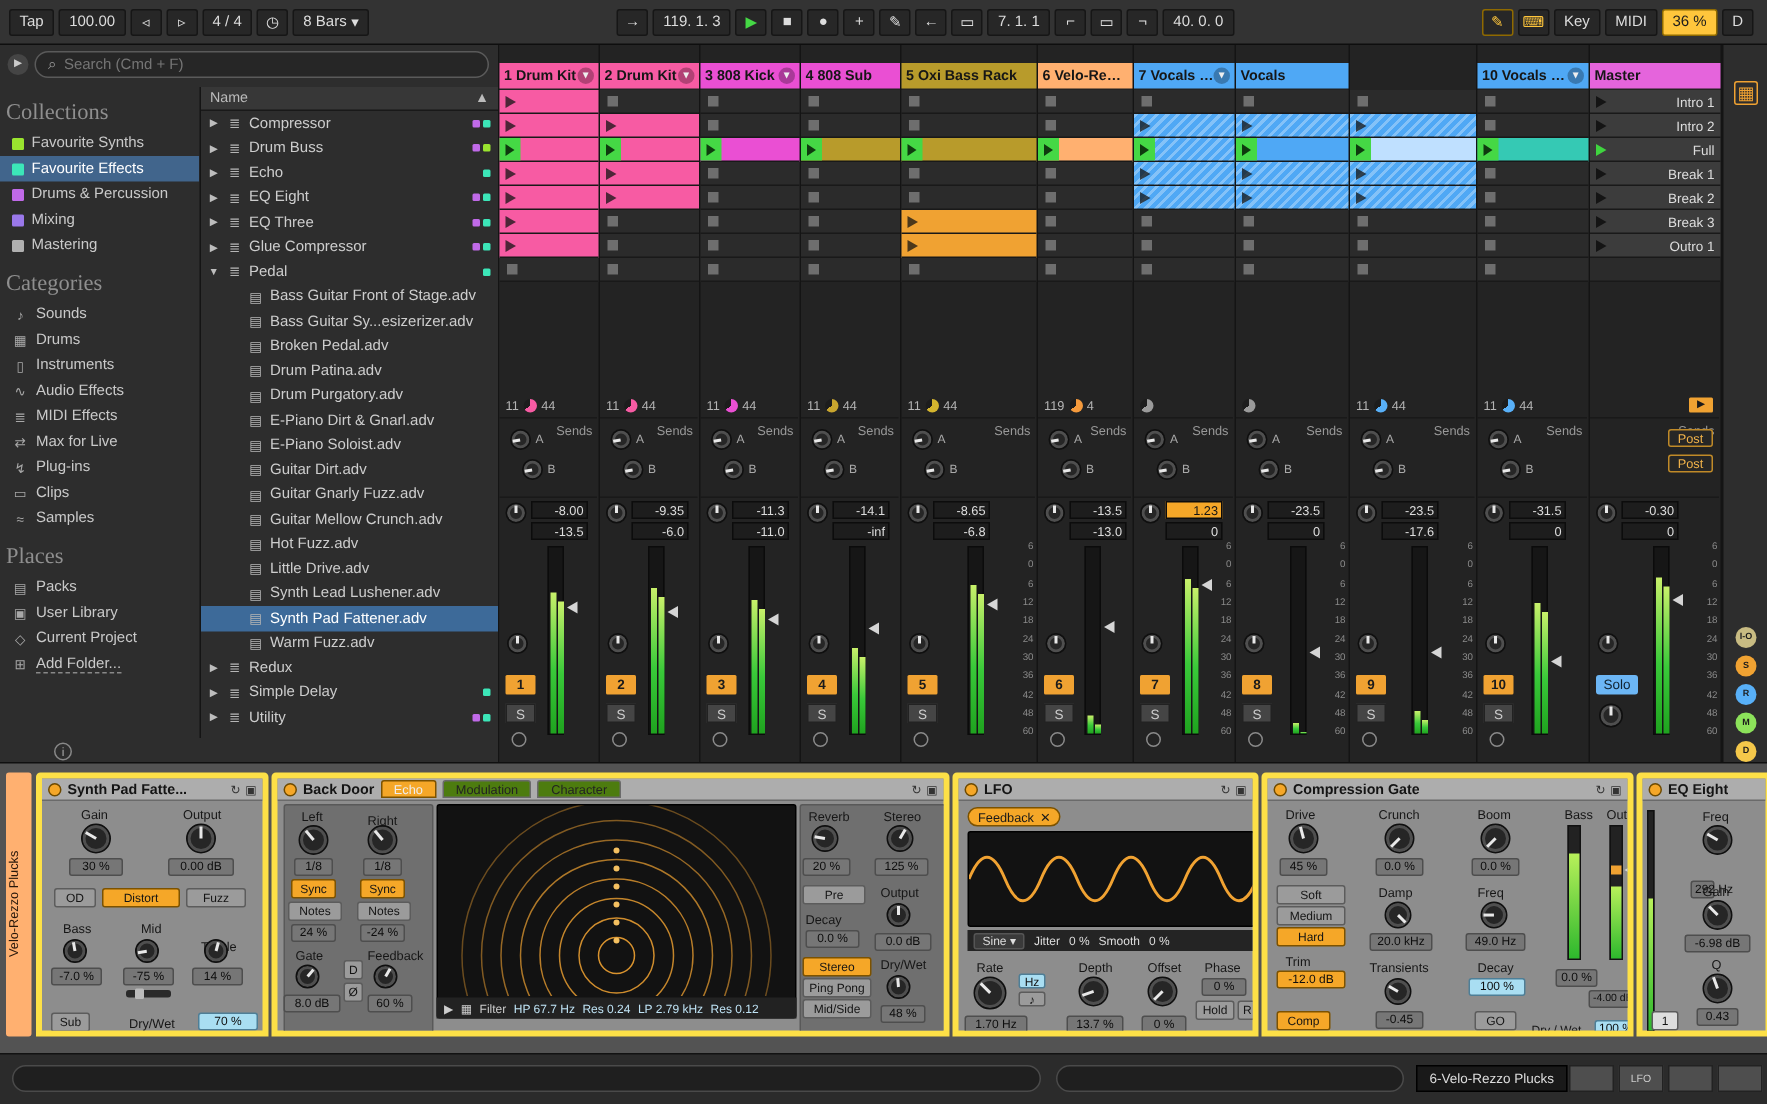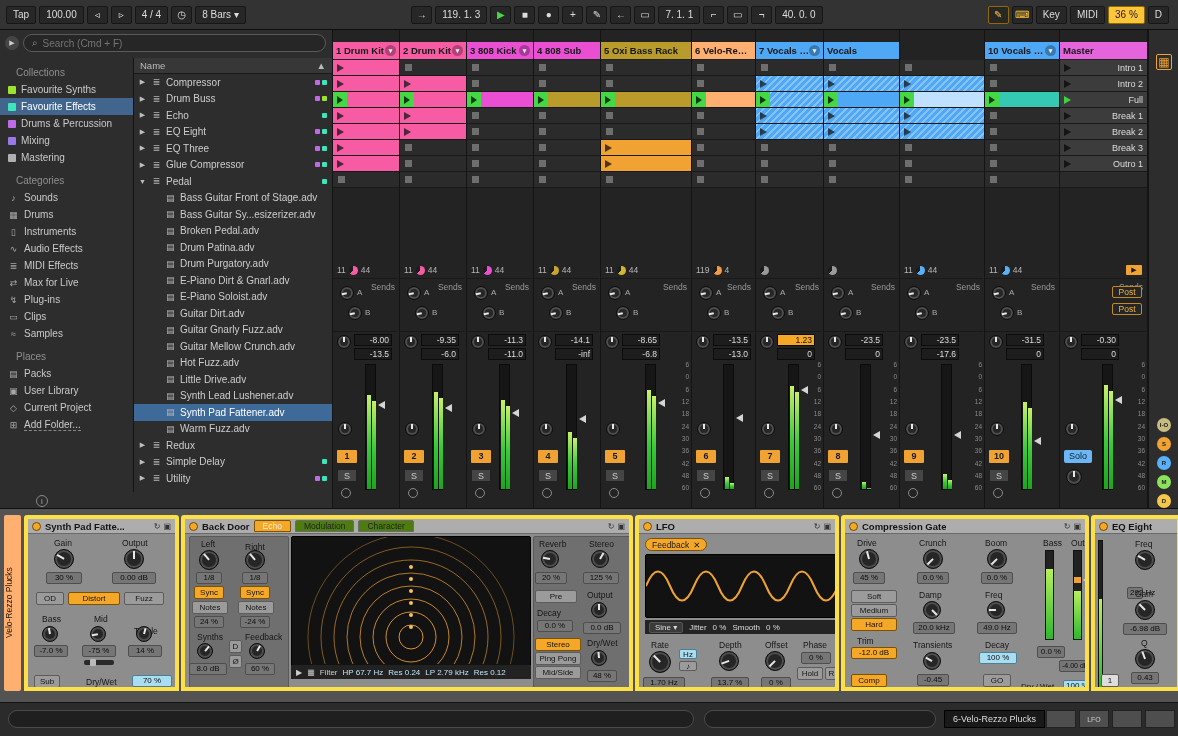--- a/index.html
+++ b/index.html
@@ -13,21 +13,21 @@
 .green{color:#45d845;}
 .yellowbox{background:#ffc63c;color:#1c1c1c;border-color:#8f6a00;}
 .ydraw{color:#ffc63c;border-color:#8f6a00;}
 .ykey{color:#ffc63c;}
 
 #browser{position:absolute;left:0;top:30px;width:333px;height:478px;background:#2d2d2d;border-right:1px solid #141414;}
 .bfold{position:absolute;left:5px;top:6px;width:14px;height:14px;border-radius:50%;background:#454545;color:#ccc;font-size:7px;line-height:14px;text-align:center;}
 .search{position:absolute;left:23px;top:4px;width:303px;height:18px;background:#262626;border:1px solid #5a5a5a;border-radius:9px;color:#999;font-size:10px;display:flex;align-items:center;gap:5px;padding:0 8px;}
 .search input{background:transparent;border:none;outline:none;color:#aaa;font-size:10px;width:100%;font-family:"Liberation Sans",sans-serif;}
 #sidebar{position:absolute;left:0;top:28px;bottom:16px;width:133px;overflow:hidden;}
-.bs-head{padding:9px 16px 3px;font-size:10px;color:#8f8f8f;}
+.bs-head{padding:9px 4px 3px;font-size:15px;color:#8f8f8f;font-family:Liberation Serif, serif;}
 .bs-item{height:17px;display:flex;align-items:center;gap:5px;padding:0 8px;font-size:10px;color:#c9c9c9;}
 .bs-item.sel{background:#41658c;color:#fff;}
 .swatch{width:8px;height:8px;border-radius:1px;flex:none;}
 .bs-icon{width:11px;font-size:9px;color:#a8a8a8;flex:none;text-align:center;}
 .dashed{border-bottom:1px dashed #888;}
 #blist{position:absolute;left:133px;top:28px;right:0;bottom:16px;background:#2d2d2d;border-left:1px solid #141414;}
 .bl-head{height:16px;background:#373737;border-bottom:1px solid #191919;font-size:9.5px;color:#bbb;display:flex;align-items:center;justify-content:space-between;padding:0 6px;}
 .bl-rows{position:absolute;top:16px;left:0;right:0;bottom:0;overflow:hidden;}
 .bl-row{height:16.5px;display:flex;align-items:center;gap:4px;font-size:10px;color:#cdcdcd;padding-right:5px;}
 .bl-row.sel{background:#3d6a99;color:#fff;}
@@ -1297,21 +1297,21 @@
           <i></i>
         </div>
       <span class="dval" style="left:11px;top:38px;width:26px;">1/8</span>
       <span class="dval" style="left:57px;top:38px;width:26px;">1/8</span>
       <span class="dbtn on" style="left:9px;top:52px;width:30px;">Sync</span>
       <span class="dbtn on" style="left:55px;top:52px;width:30px;">Sync</span>
       <span class="dbtn" style="left:7px;top:67px;width:36px;">Notes</span>
       <span class="dbtn" style="left:53px;top:67px;width:36px;">Notes</span>
       <span class="dval" style="left:9px;top:82px;width:30px;">24 %</span>
       <span class="dval" style="left:55px;top:82px;width:30px;">-24 %</span>
-      <span class="dlab" style="left:12px;top:98px;">Synths</span>
+      <span class="dlab" style="left:12px;top:98px;">Gate</span>
       <div class="knob" style="left:12px;top:109px;width:16px;height:16px;--r:40deg;">
           <i></i>
         </div>
       <span class="dval" style="left:4px;top:129px;width:38px;">8.0 dB</span>
       <span class="dbtn" style="left:44px;top:106px;width:13px;">D</span>
       <span class="dbtn" style="left:44px;top:121px;width:13px;">Ø</span>
       <span class="dlab" style="left:60px;top:98px;">Feedback</span>
       <div class="knob" style="left:64px;top:109px;width:16px;height:16px;--r:30deg;">
           <i></i>
         </div>

